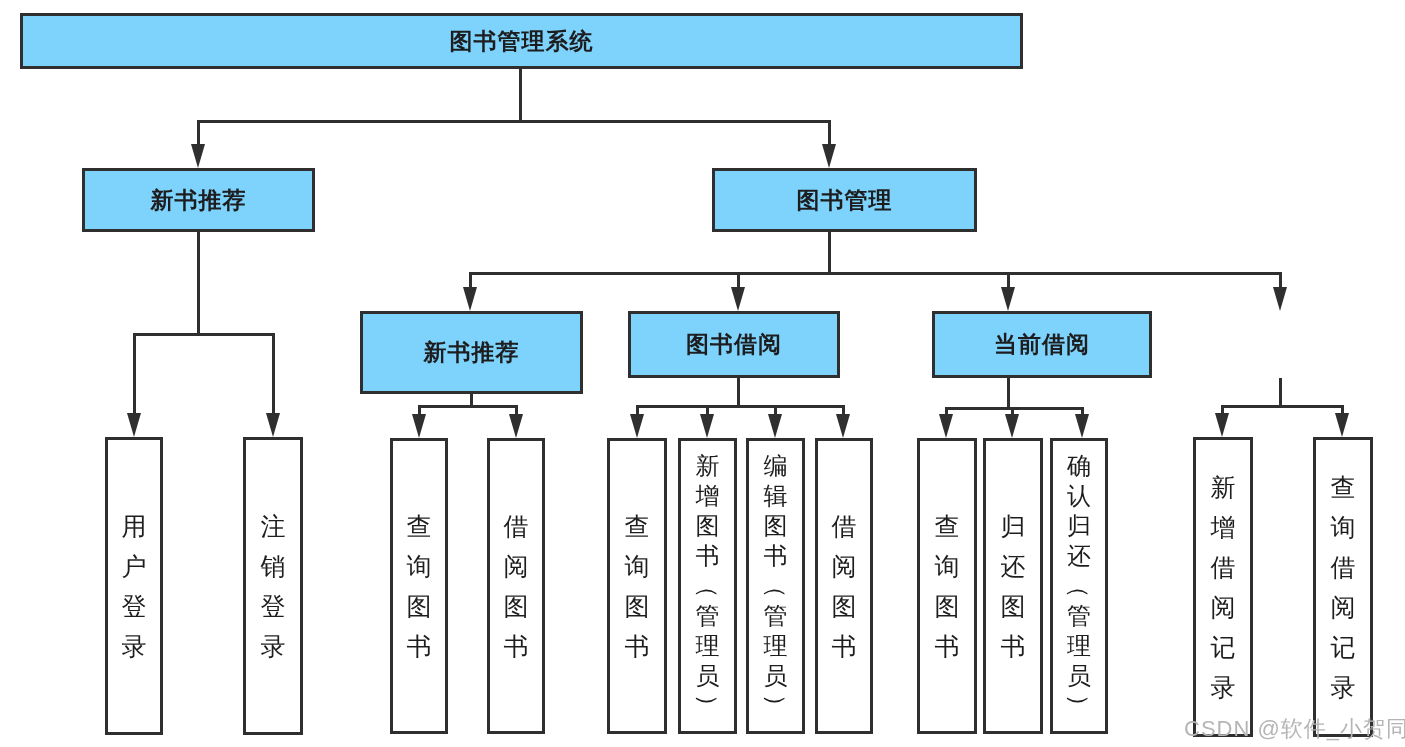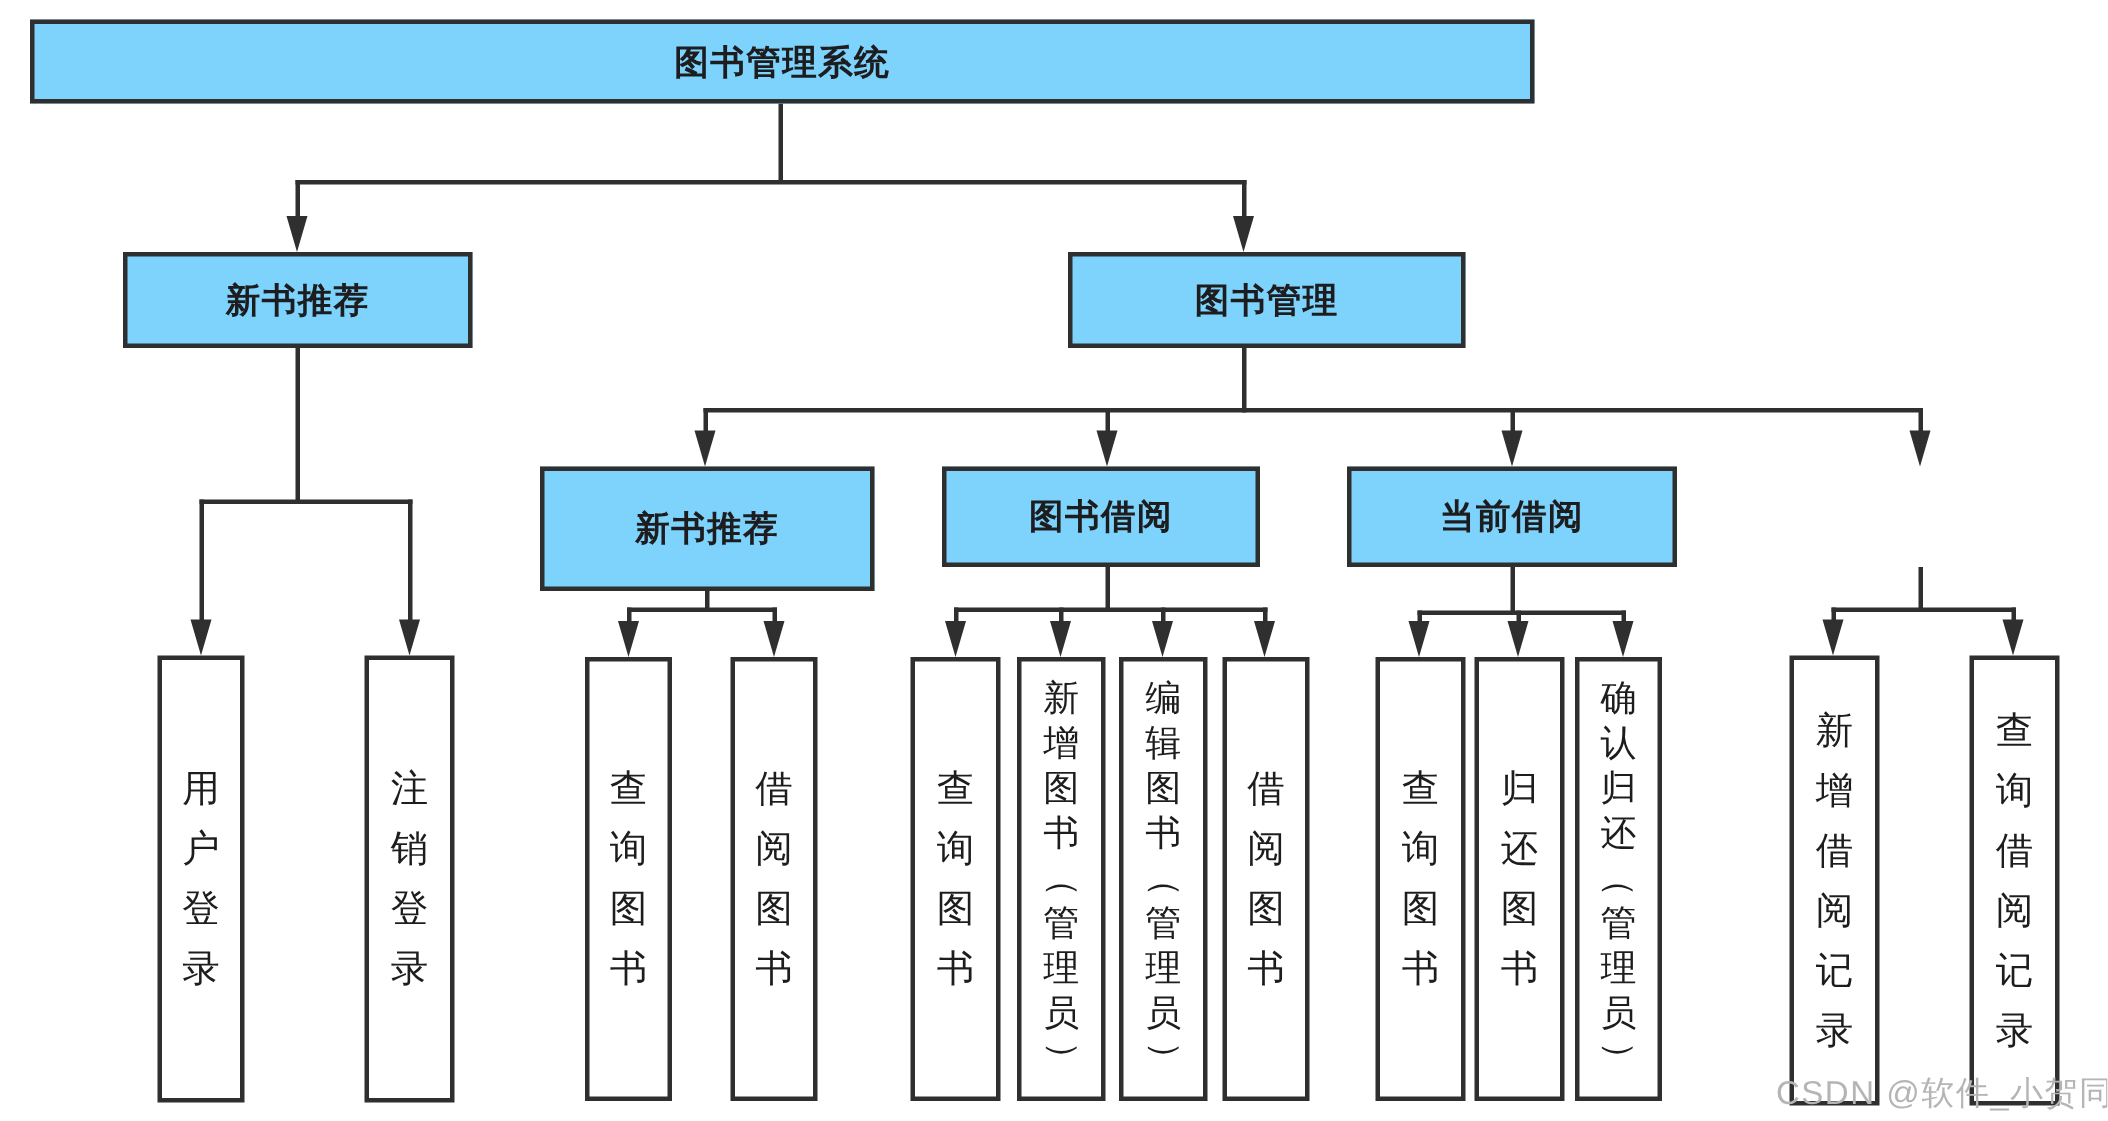--- a/index.html
+++ b/index.html
@@ -78,21 +78,21 @@
   <div class="ahead" style="left:1001px;top:287px"></div>
   <div class="line" style="left:1279px;top:272px;width:3px;height:18px"></div>
   <div class="ahead" style="left:1273px;top:287px"></div>
 
   <div class="hbox" style="left:360px;top:311px;width:223px;height:83px">
     <span>新书推荐</span>
   </div>
   <div class="hbox" style="left:628px;top:311px;width:212px;height:67px">
     <span>图书借阅</span>
   </div>
-  <div class="hbox" style="left:898px;top:311px;width:220px;height:67px">
+  <div class="hbox" style="left:932px;top:311px;width:220px;height:67px">
     <span>当前借阅</span>
   </div>
 
   <div class="line" style="left:470px;top:378px;width:3px;height:30px"></div>
   <div class="line" style="left:418px;top:405px;width:100px;height:3px"></div>
   <div class="line" style="left:418px;top:405px;width:3px;height:12px"></div>
   <div class="ahead" style="left:412px;top:414px"></div>
   <div class="line" style="left:515px;top:405px;width:3px;height:12px"></div>
   <div class="ahead" style="left:509px;top:414px"></div>
 

